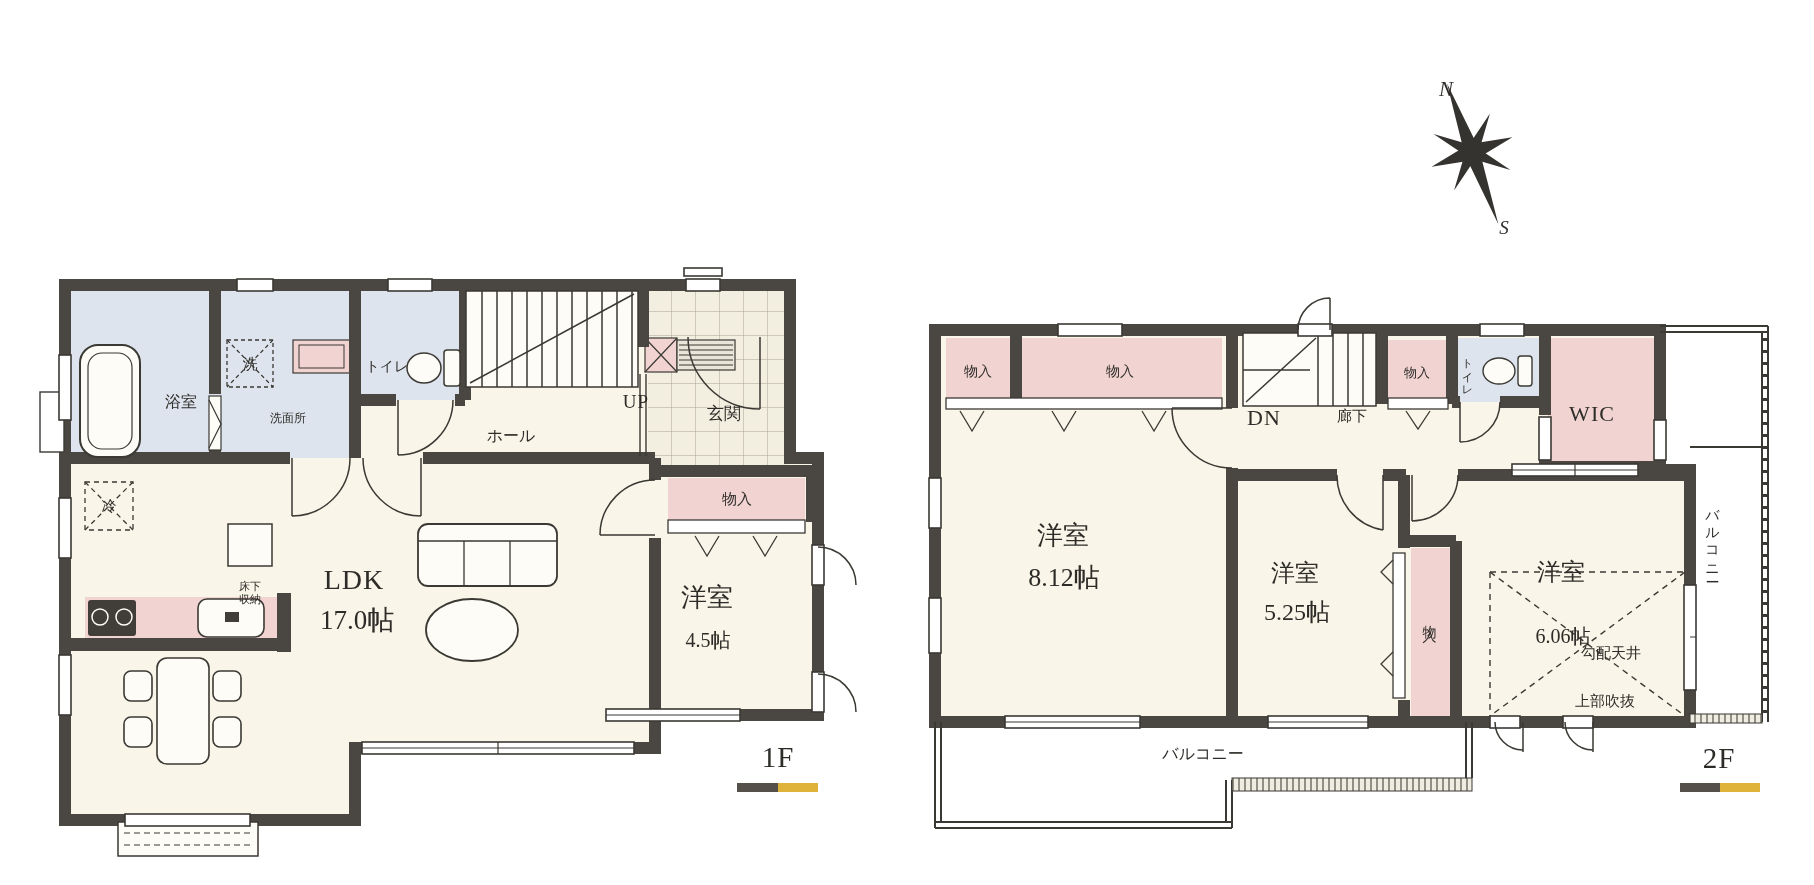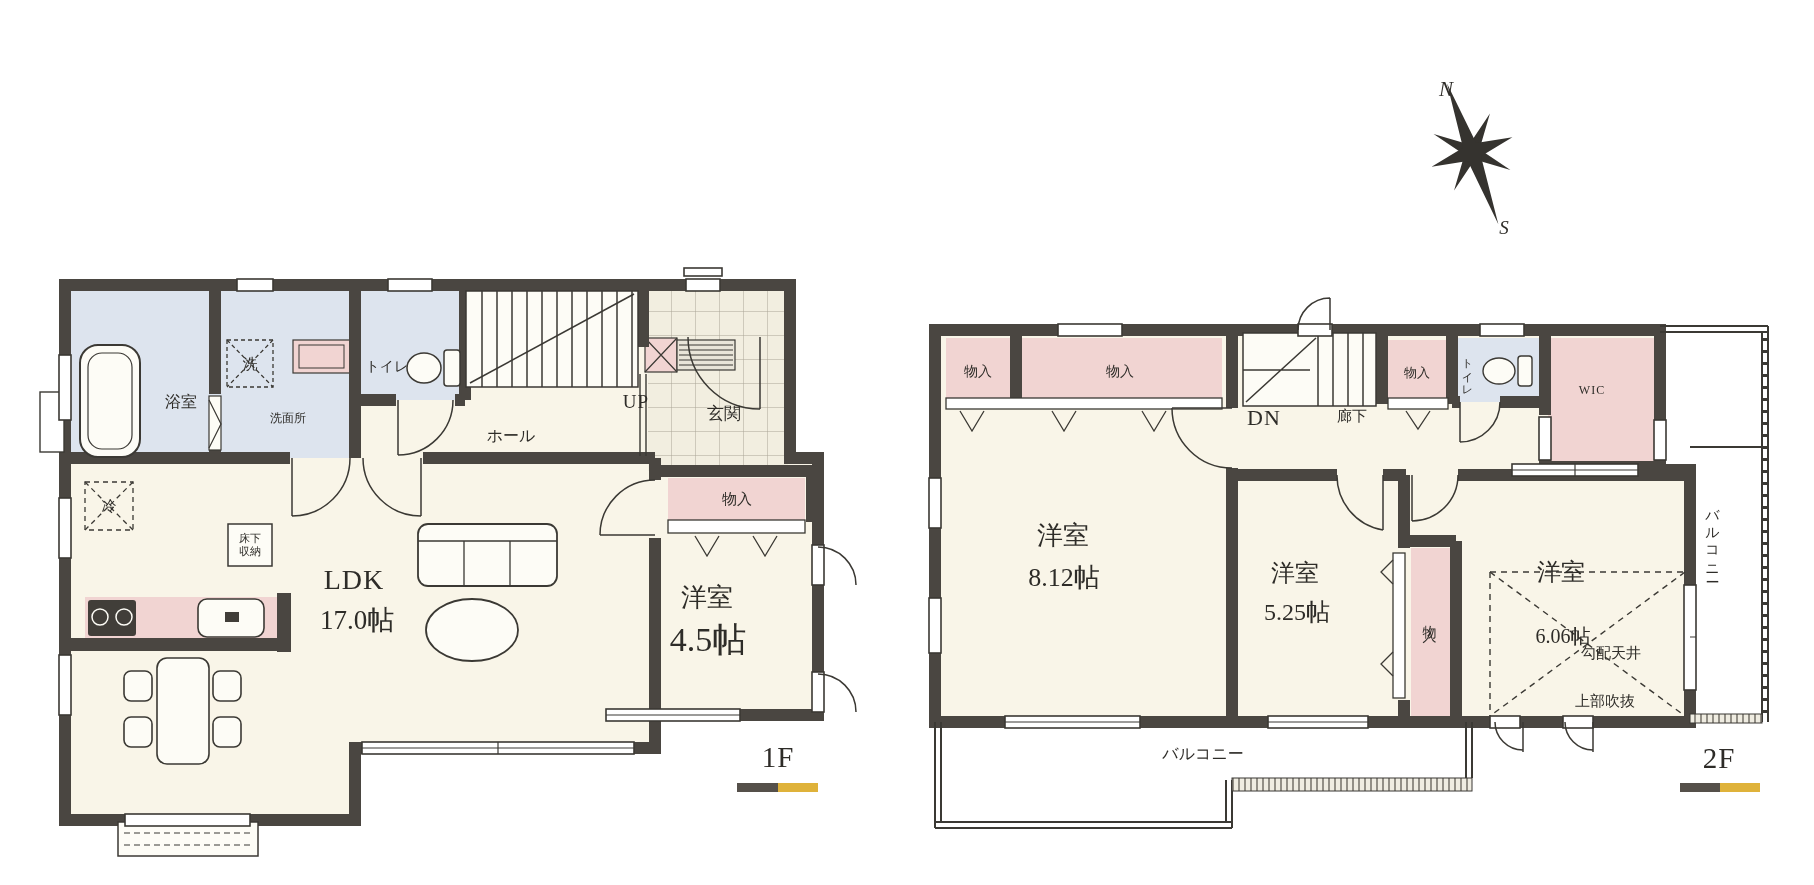--- a/index.html
+++ b/index.html
@@ -2,21 +2,21 @@
 <html><head>
 <meta charset="utf-8">
 <style>
   html,body{margin:0;padding:0;background:#fff;}
   #canvas{position:relative;width:1814px;height:885px;background:#ffffff;overflow:hidden;
           font-family:"Liberation Serif","DejaVu Serif",serif;}
   #plan-svg{position:absolute;left:0;top:0;}
   .lbl{position:absolute;transform:translate(-50%,-50%);color:#2e2c28;white-space:nowrap;
        line-height:1;text-align:center;}
   .vert{writing-mode:vertical-rl;text-orientation:mixed;letter-spacing:3px;}
-  .wrap2{white-space:normal;width:30px;word-break:break-all;line-height:1.2;}
+  .wrap2{white-space:normal;width:30px;word-break:break-all;line-height:1.2;margin-top:48px;}
   .serif-cap{letter-spacing:1px;}
   .italic{font-style:italic;}
 </style>
 </head>
 <body>
 
 <div id="canvas">
 
 <svg id="plan-svg" width="1814" height="885" viewBox="0 0 1814 885" xmlns="http://www.w3.org/2000/svg">
   <defs>
@@ -248,34 +248,34 @@
 
 <div class="lbl" style="left:181px;top:402px;font-size:16px">浴室</div>
 <div class="lbl" style="left:250px;top:364px;font-size:15px">洗</div>
 <div class="lbl" style="left:288px;top:418px;font-size:12px">洗面所</div>
 <div class="lbl" style="left:387px;top:367px;font-size:14px">トイレ</div>
 <div class="lbl serif-cap" style="left:636px;top:401px;font-size:19px">UP</div>
 <div class="lbl" style="left:511px;top:436px;font-size:16px">ホール</div>
 <div class="lbl" style="left:724px;top:413px;font-size:17px">玄関</div>
 <div class="lbl" style="left:737px;top:499px;font-size:15px">物入</div>
 <div class="lbl" style="left:707px;top:598px;font-size:26px">洋室</div>
-<div class="lbl" style="left:708px;top:640px;font-size:34px">4.5帖</div>
+<div class="lbl" style="left:708px;top:640px;font-size:20px">4.5帖</div>
 <div class="lbl serif-cap" style="left:354px;top:580px;font-size:28px">LDK</div>
 <div class="lbl" style="left:357px;top:620px;font-size:27px">17.0帖</div>
 <div class="lbl" style="left:109px;top:506px;font-size:15px">冷</div>
 <div class="lbl wrap2" style="left:250px;top:545px;font-size:11px">床下収納</div>
 <div class="lbl serif-cap" style="left:778px;top:757px;font-size:29px">1F</div>
 
 <div class="lbl" style="left:978px;top:372px;font-size:14px">物入</div>
 <div class="lbl" style="left:1120px;top:372px;font-size:14px">物入</div>
 <div class="lbl serif-cap" style="left:1264px;top:418px;font-size:22px">DN</div>
 <div class="lbl" style="left:1352px;top:416px;font-size:15px">廊下</div>
 <div class="lbl" style="left:1417px;top:372px;font-size:13px">物入</div>
 <div class="lbl vert" style="left:1467px;top:371px;font-size:11px;letter-spacing:1px">トイレ</div>
-<div class="lbl serif-cap" style="left:1592px;top:390px;font-size:12px">WIC</div>
+<div class="lbl serif-cap" style="left:1592px;top:414px;font-size:22px">WIC</div>
 <div class="lbl vert" style="left:1712px;top:538px;font-size:14px">バルコニー</div>
 <div class="lbl" style="left:1063px;top:536px;font-size:26px">洋室</div>
 <div class="lbl" style="left:1064px;top:578px;font-size:26px">8.12帖</div>
 <div class="lbl" style="left:1295px;top:573px;font-size:24px">洋室</div>
 <div class="lbl" style="left:1297px;top:612px;font-size:24px">5.25帖</div>
 <div class="lbl vert" style="left:1429px;top:617px;font-size:14px">物入</div>
 <div class="lbl" style="left:1561px;top:572px;font-size:24px">洋室</div>
 <div class="lbl" style="left:1563px;top:636px;font-size:20px">6.06帖</div>
 <div class="lbl" style="left:1611px;top:653px;font-size:15px">勾配天井</div>
 <div class="lbl" style="left:1605px;top:701px;font-size:15px">上部吹抜</div>

